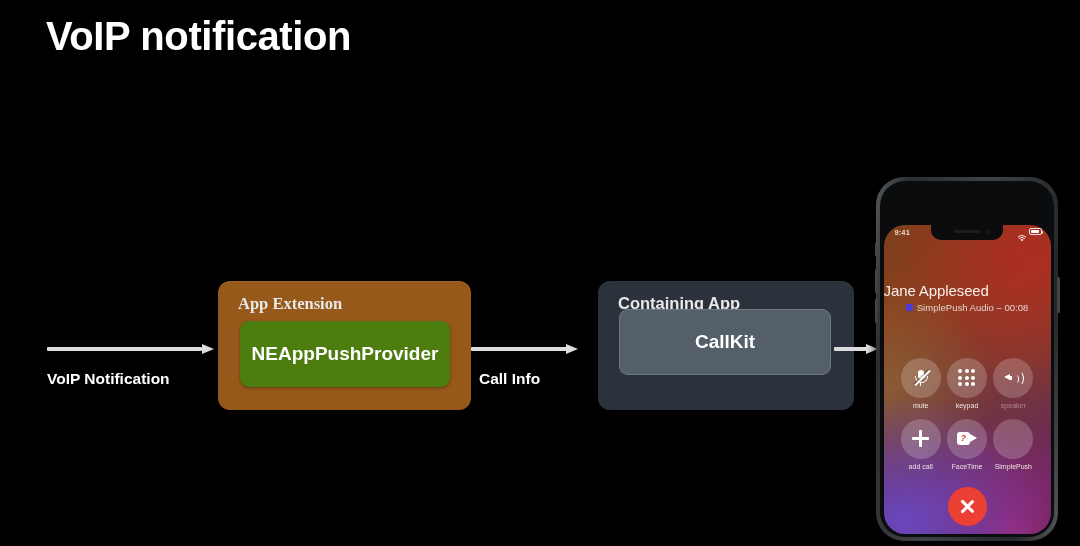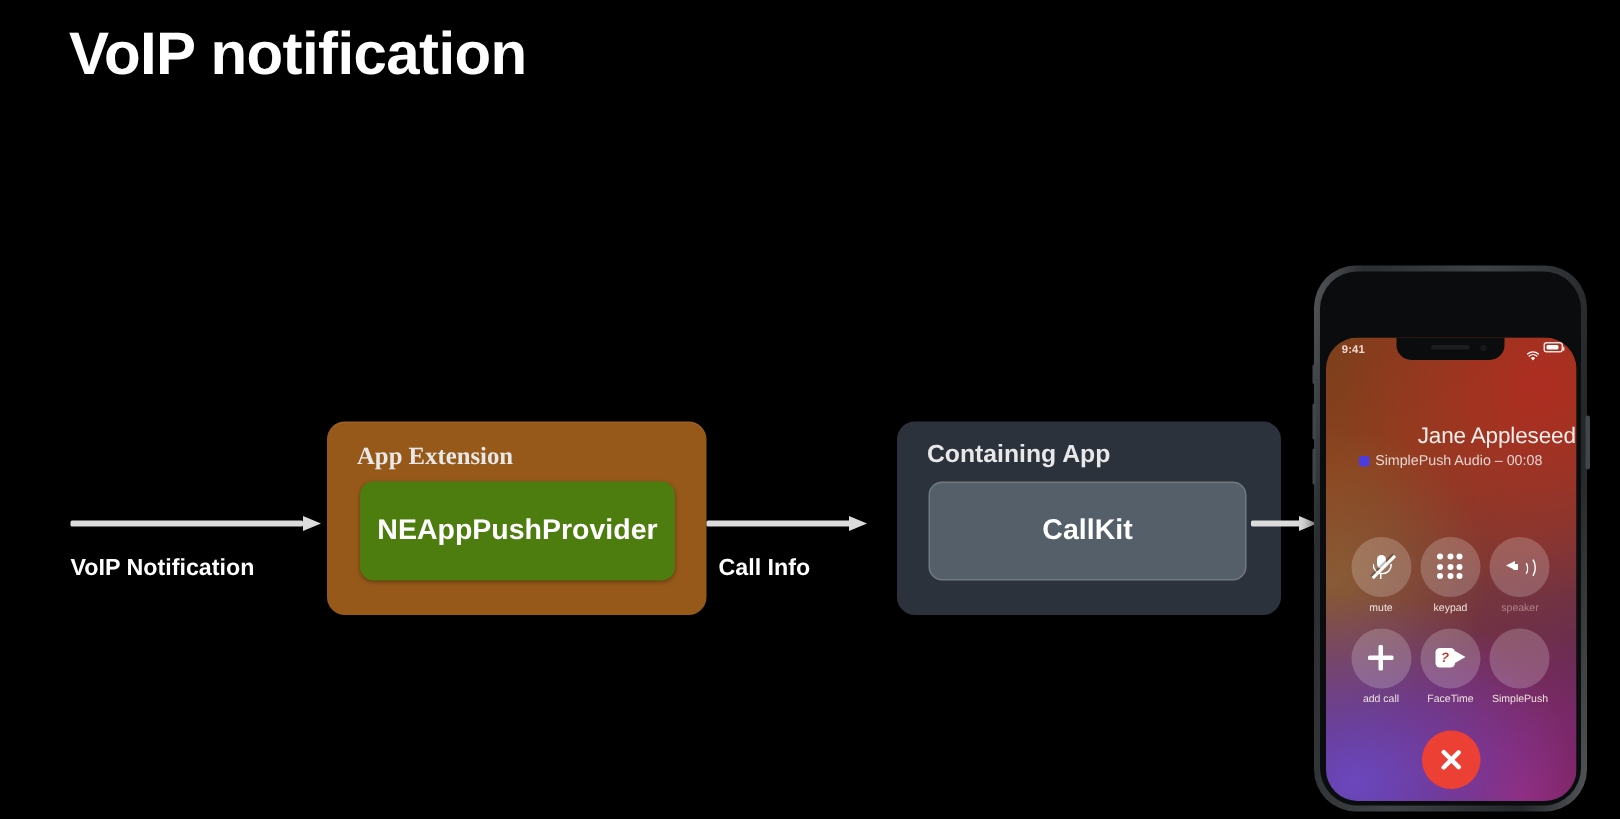--- a/index.html
+++ b/index.html
@@ -113,21 +113,21 @@
     left: 578px;
     top: 281px;
     width: 256px;
     height: 129px;
     background: #2c323c;
     margin-left: 20px;
   }
   #box-containing-app .group-title { left: 20px; top: 13px; }
   #inner-callkit {
     left: 21px;
-    top: 40px;
+    top: 28px;
     width: 212px;
     height: 66px;
     background: #545f69;
     border: 1px solid #70797f;
     box-sizing: border-box;
   }
 
   
   #phone {
     position: absolute;
@@ -248,21 +248,21 @@
     height: 2.5px;
     background: rgba(255,255,255,0.8);
     border-radius: 0 1px 1px 0;
   }
 
   
   .caller-name {
     position: absolute;
     left: 0; right: 0;
     top: 57px;
-    text-align: right;
+    text-align: left;
     font-size: 15px;
     font-weight: 500;
     color: #f6eeea;
     letter-spacing: -0.1px;
   }
   .caller-sub {
     position: absolute;
     left: 0; right: 0;
     top: 77px;
     text-align: left;

